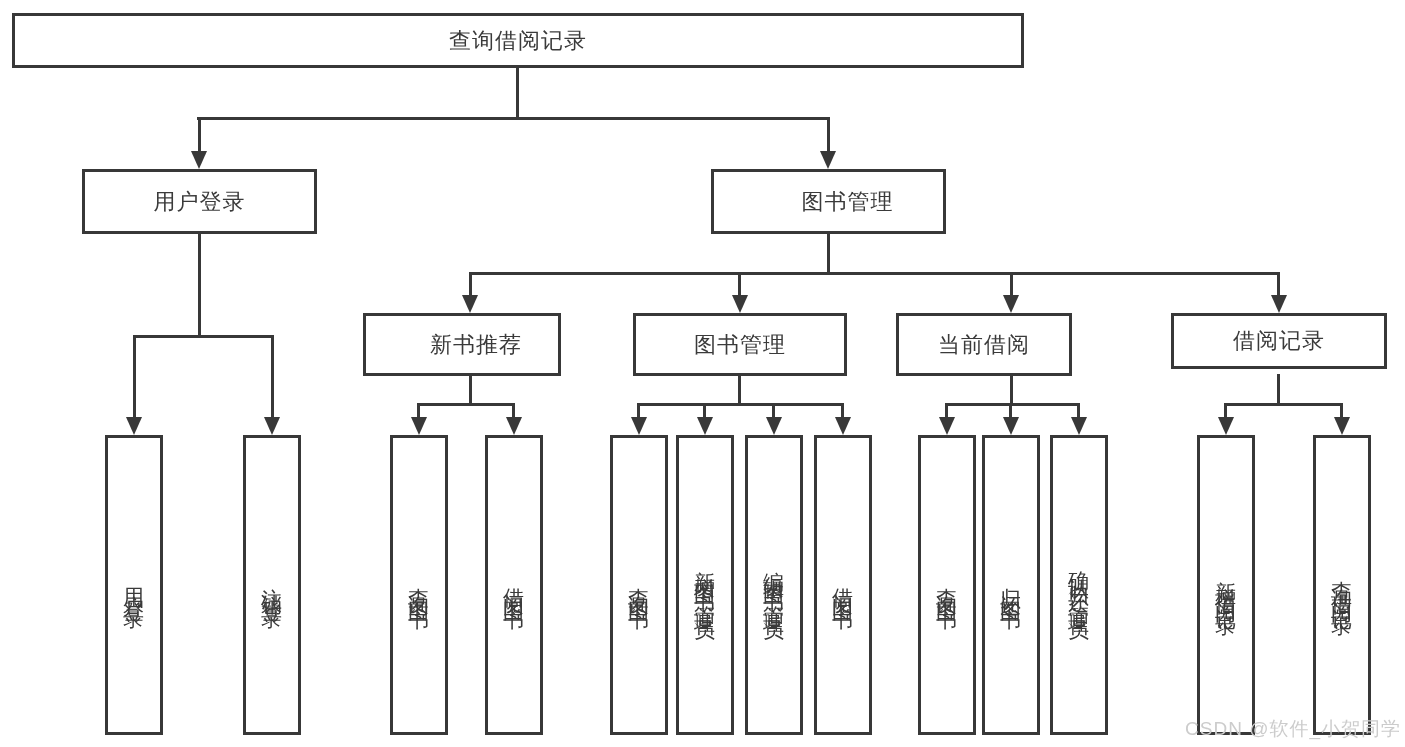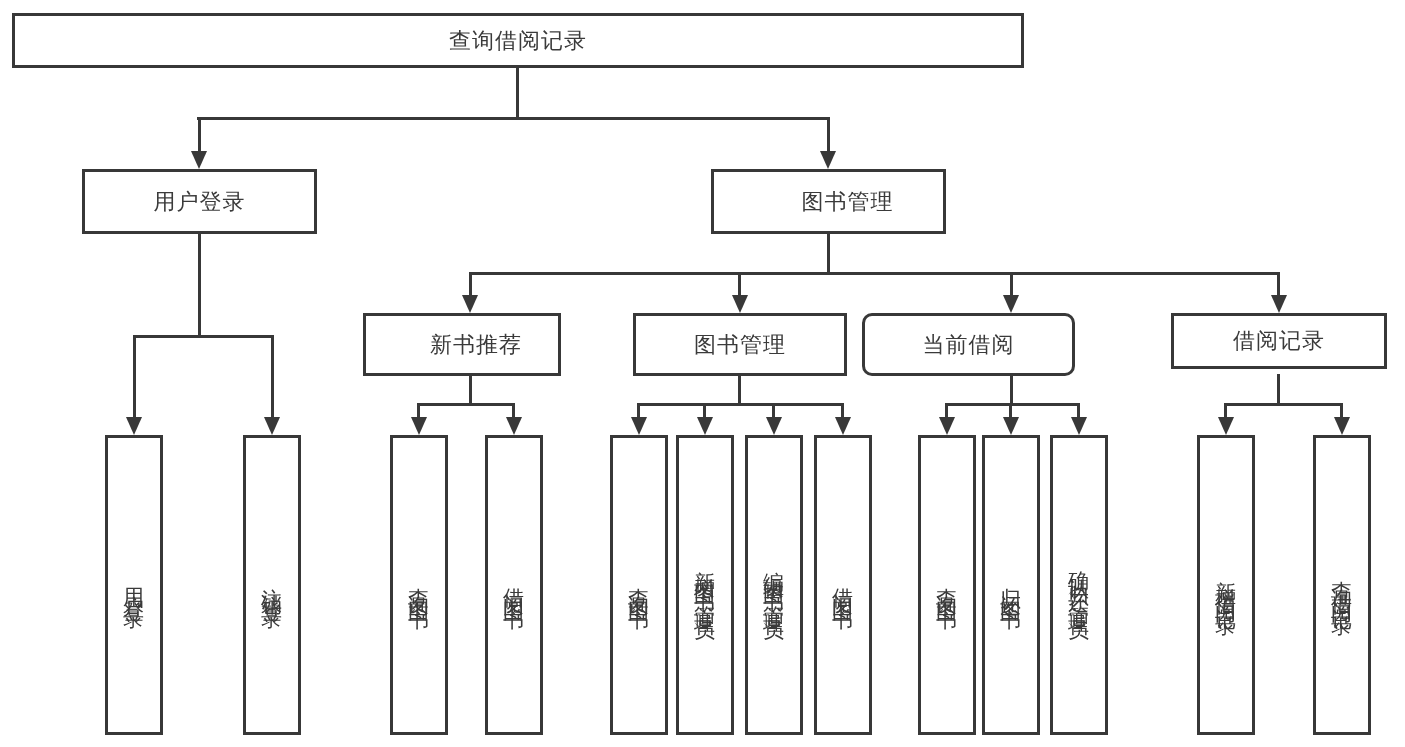--- a/index.html
+++ b/index.html
@@ -40,21 +40,21 @@
 
 <div id="canvas">
 
   <div class="hbox" style="left:12px; top:13px; width:1012px; height:55px;">查询借阅记录</div>
 
   <div class="hbox" style="left:82px; top:169px; width:235px; height:65px;">用户登录</div>
   <div class="hbox" style="left:711px; top:169px; width:235px; height:65px;padding-left:38px;">图书管理</div>
 
   <div class="hbox" style="left:363px; top:313px; width:198px; height:63px;padding-left:28px;">新书推荐</div>
   <div class="hbox" style="left:633px; top:313px; width:214px; height:63px;">图书管理</div>
-  <div class="hbox" style="left:862px; top:313px; width:213px; height:63px;border-radius:10px;">当前借阅</div>
+  <div class="hbox" style="left:896px; top:313px; width:176px; height:63px;">当前借阅</div>
   <div class="hbox" style="left:1171px; top:313px; width:216px; height:56px;">借阅记录</div>
 
   <div class="vbox" style="left:105px;">
     <span>用户登录</span>
   </div>
   <div class="vbox" style="left:243px;">
     <span>注销登录</span>
   </div>
 
   <div class="vbox" style="left:390px;">
@@ -87,20 +87,21 @@
     <span>确认归还（管理员）</span>
   </div>
 
   <div class="vbox" style="left:1197px;">
     <span>新增借阅记录</span>
   </div>
   <div class="vbox" style="left:1313px;">
     <span>查询借阅记录</span>
   </div>
 
+  <div class="watermark">CSDN @软件_小贺同学</div>
 <div class="vline" style="left: 516px; top: 67px; height: 53px;"></div>
     <div class="vline" style="left: 198px; top: 117px; height: 36px;"></div>
     <div class="vline" style="left: 827px; top: 117px; height: 36px;"></div>
     <div class="vline" style="left: 198px; top: 232px; height: 105px;"></div>
     <div class="vline" style="left: 827px; top: 232px; height: 42px;"></div>
     <div class="vline" style="left: 133px; top: 335px; height: 84px;"></div>
     <div class="vline" style="left: 271px; top: 335px; height: 84px;"></div>
     <div class="vline" style="left: 469px; top: 272px; height: 25px;"></div>
     <div class="vline" style="left: 738px; top: 272px; height: 25px;"></div>
     <div class="vline" style="left: 1010px; top: 272px; height: 25px;"></div>

